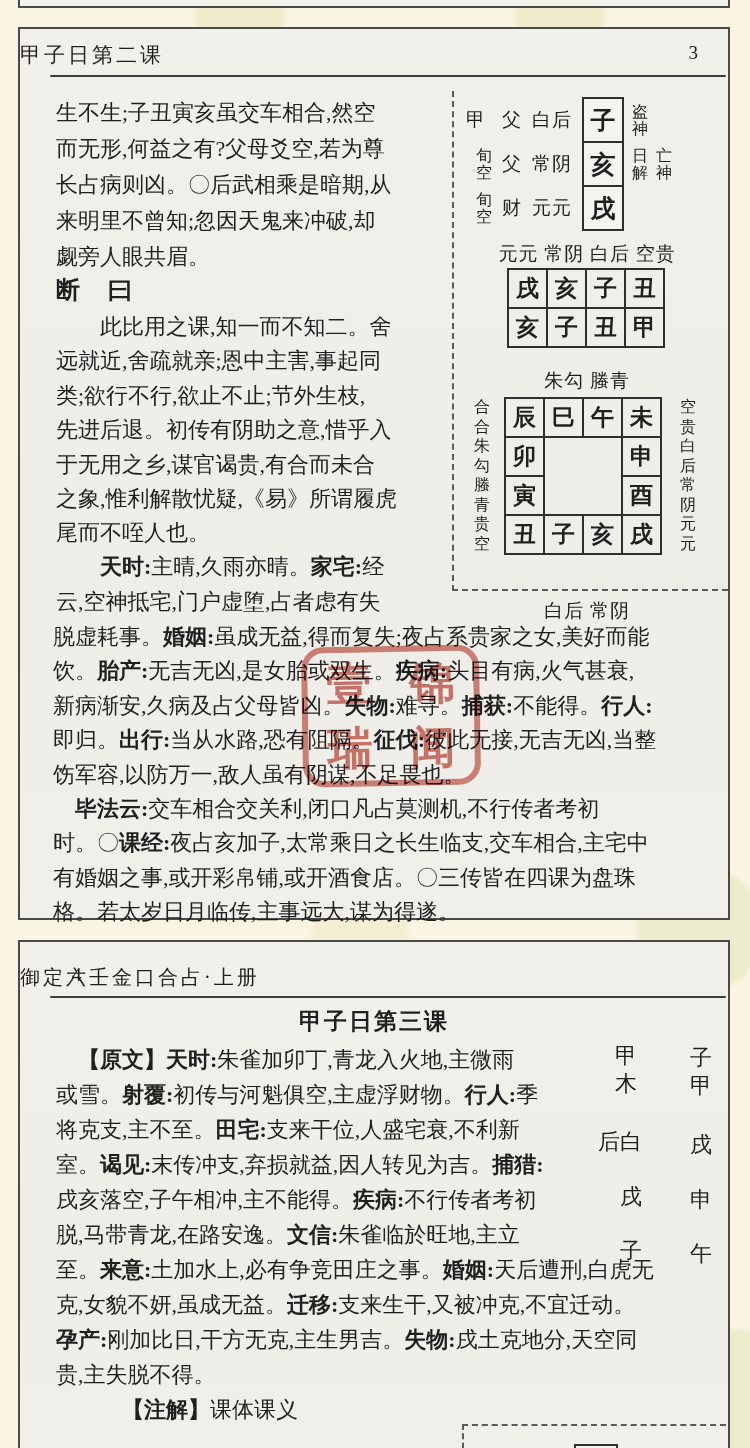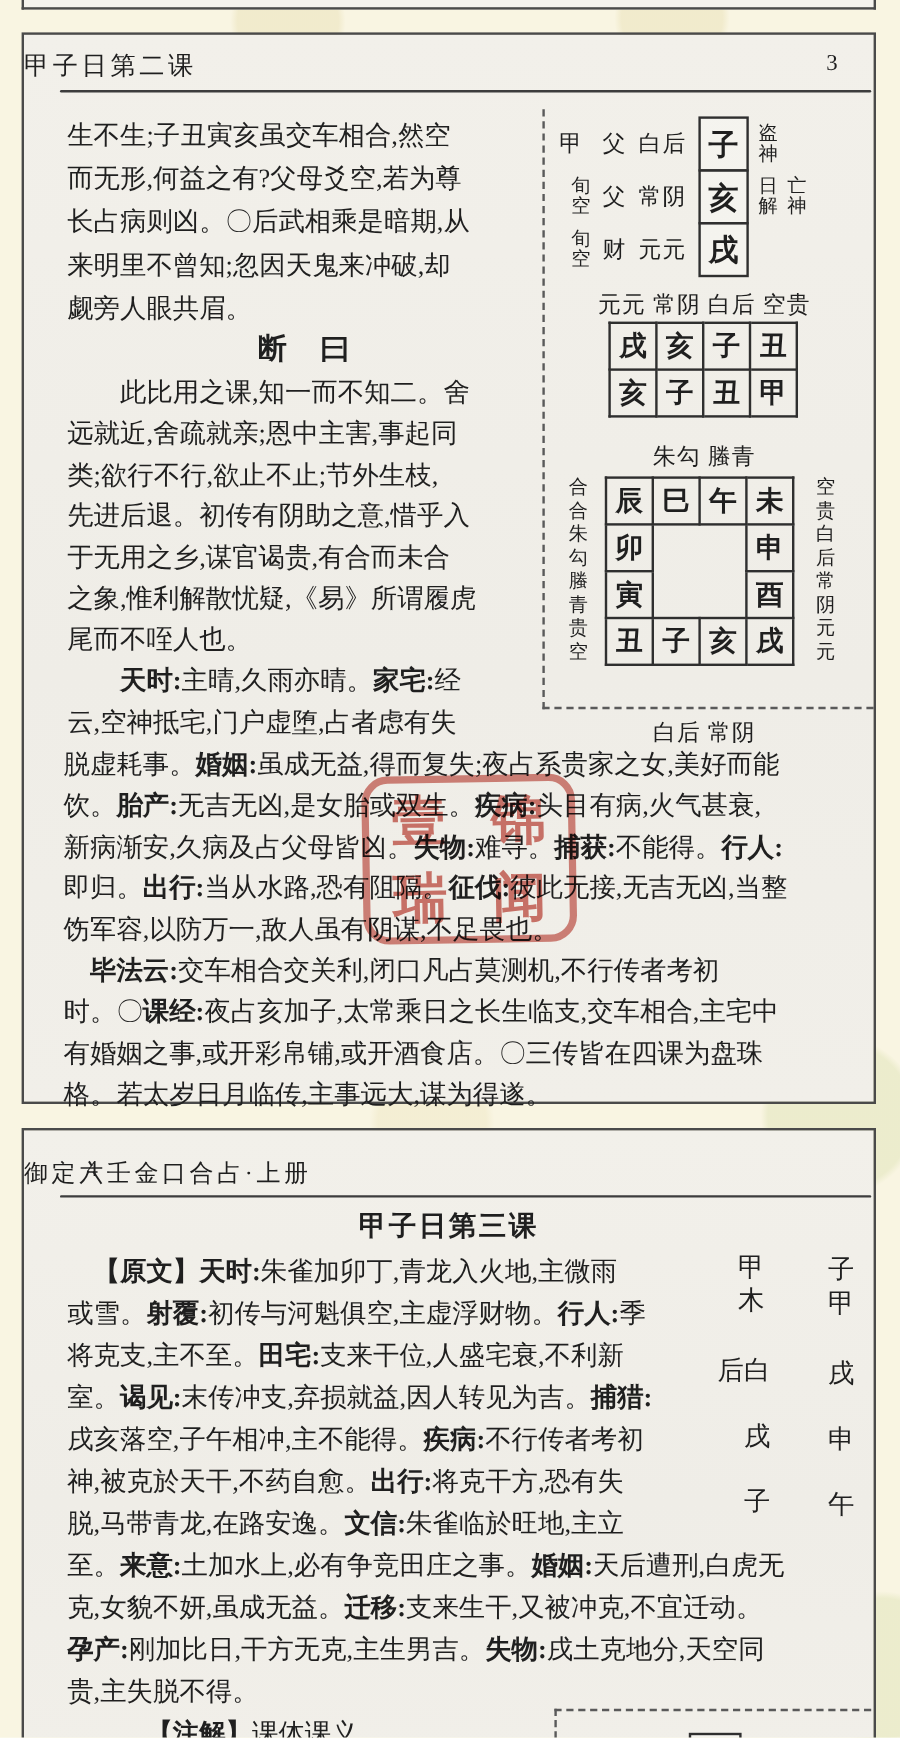--- a/index.html
+++ b/index.html
@@ -28,21 +28,21 @@
   .hdr-title{position:absolute;left:0;width:100%;text-align:left;font-size:21px;letter-spacing:3px;}
   .hdr-no{position:absolute;font-size:19px;}
   .rule{position:absolute;height:2px;background:#3d3d3d;border-radius:1px;}
 
   .tblock{position:absolute;font-size:22px;white-space:nowrap;}
   .tline span.b{font-weight:700;}
   .lh36 .tline{line-height:36px;height:36px;}
   .lh34 .tline{line-height:34.4px;height:34.4px;}
   .lh35 .tline{line-height:35px;height:35px;}
 
-  .duan{position:absolute;left:36px;top:245px;width:396px;text-align:center;
+  .duan{position:absolute;left:36px;top:245px;width:396px;text-align:left;
         font-size:24px;font-weight:700;letter-spacing:2px;}
   .p2head{position:absolute;left:0;top:64px;width:100%;text-align:center;
         font-size:23px;font-weight:700;letter-spacing:2px;}
 
   
   .diag{position:absolute;left:432px;top:62px;width:276px;height:500px;box-sizing:border-box;
         border-left:2px dashed #5a5a5a;border-bottom:2px dashed #5a5a5a;}
   .st{position:absolute;left:12px;top:6px;}
   .strow{display:flex;align-items:center;height:46px;}
   .strow.m{margin-top:-2px;}
@@ -237,21 +237,20 @@
   <div class="rule" style="top:54px;left:30px;width:676px;"></div>
 
   <div class="p2head">甲子日第三课</div>
 
   <div class="tblock lh35" style="left:36px;top:100px;">
       <div class="tline"><span>　</span><span class="b">【原文】天时:</span><span>朱雀加卯丁,青龙入火地,主微雨</span></div>
       <div class="tline"><span>或雪。</span><span class="b">射覆:</span><span>初传与河魁俱空,主虚浮财物。</span><span class="b">行人:</span><span>季</span></div>
       <div class="tline"><span>将克支,主不至。</span><span class="b">田宅:</span><span>支来干位,人盛宅衰,不利新</span></div>
       <div class="tline"><span>室。</span><span class="b">谒见:</span><span>末传冲支,弃损就益,因人转见为吉。</span><span class="b">捕猎:</span></div>
       <div class="tline"><span>戌亥落空,子午相冲,主不能得。</span><span class="b">疾病:</span><span>不行传者考初</span></div>
-      <div class="tline"><span>神,被克於天干,不药自愈。</span><span class="b">出行:</span><span>将克干方,恐有失</span></div>
       <div class="tline"><span>脱,马带青龙,在路安逸。</span><span class="b">文信:</span><span>朱雀临於旺地,主立</span></div>
       <div class="tline"><span>至。</span><span class="b">来意:</span><span>土加水上,必有争竞田庄之事。</span><span class="b">婚姻:</span><span>天后遭刑,白虎无</span></div>
       <div class="tline"><span>克,女貌不妍,虽成无益。</span><span class="b">迁移:</span><span>支来生干,又被冲克,不宜迁动。</span></div>
       <div class="tline"><span class="b">孕产:</span><span>刚加比日,干方无克,主生男吉。</span><span class="b">失物:</span><span>戌土克地分,天空同</span></div>
       <div class="tline"><span>贵,主失脱不得。</span></div>
       <div class="tline"><span>　　　</span><span class="b">【注解】</span><span>课体课义</span></div>
     </div>
 
   <div class="p2col">
     <span class="vert" style="left:20px;top:0;">甲

